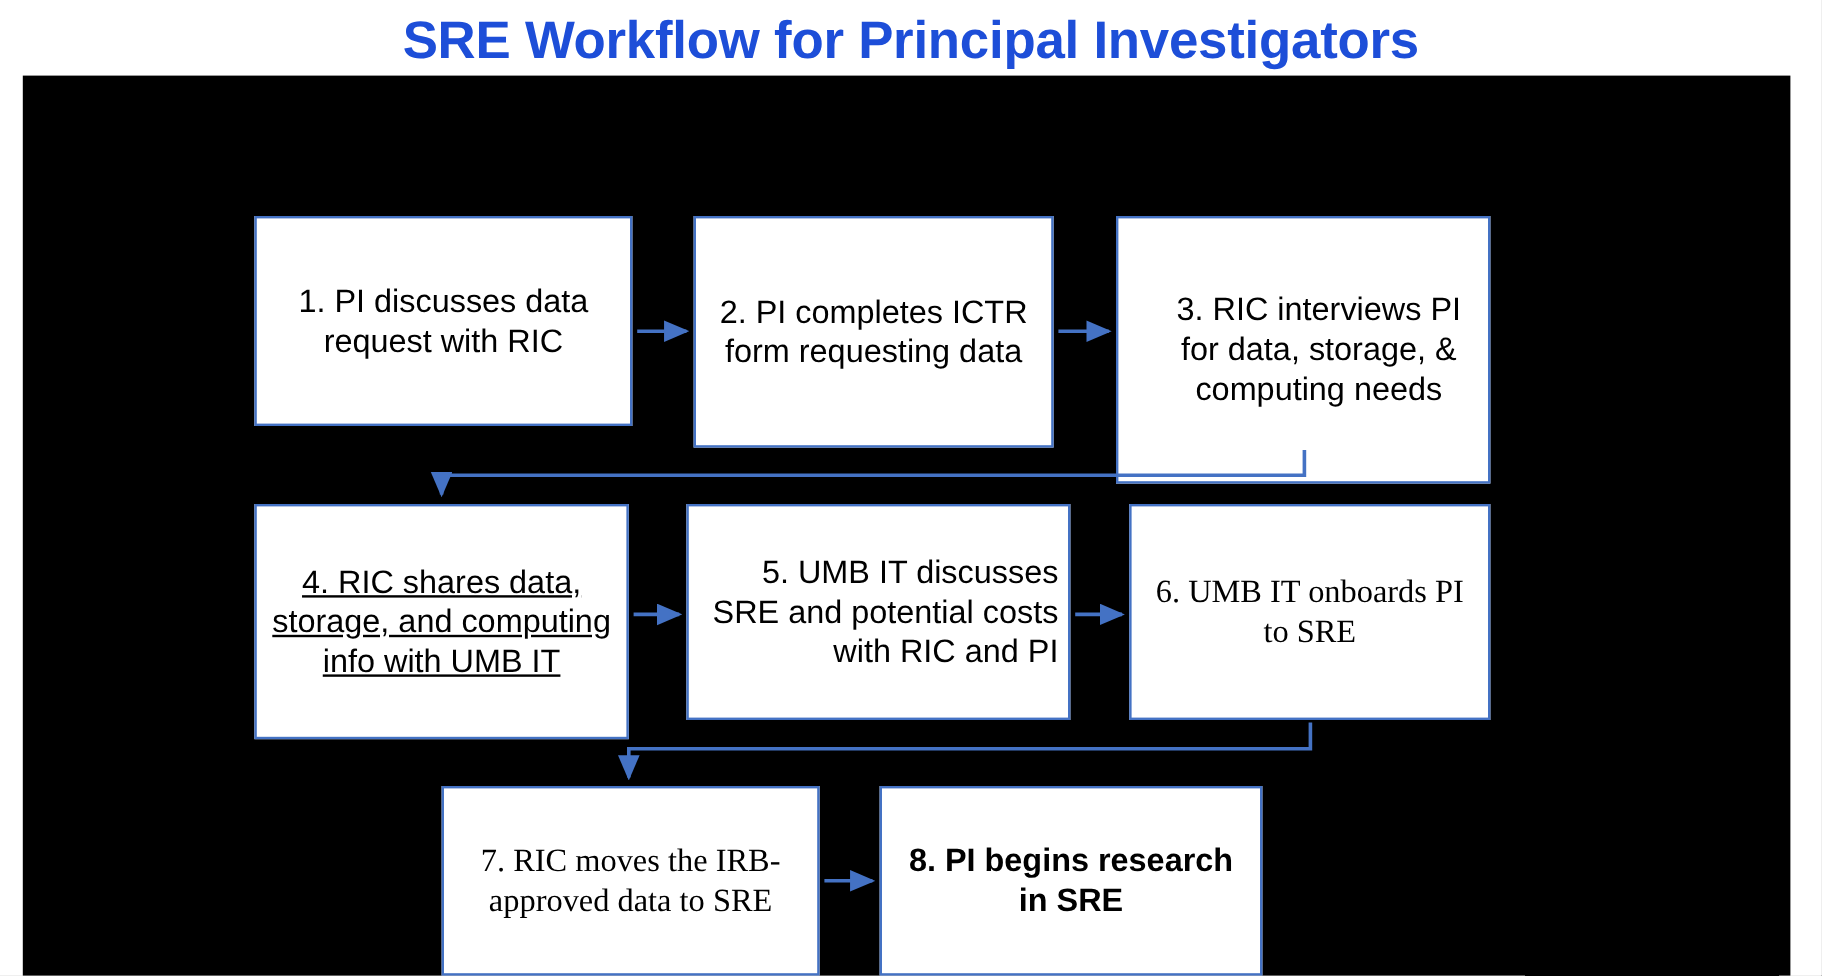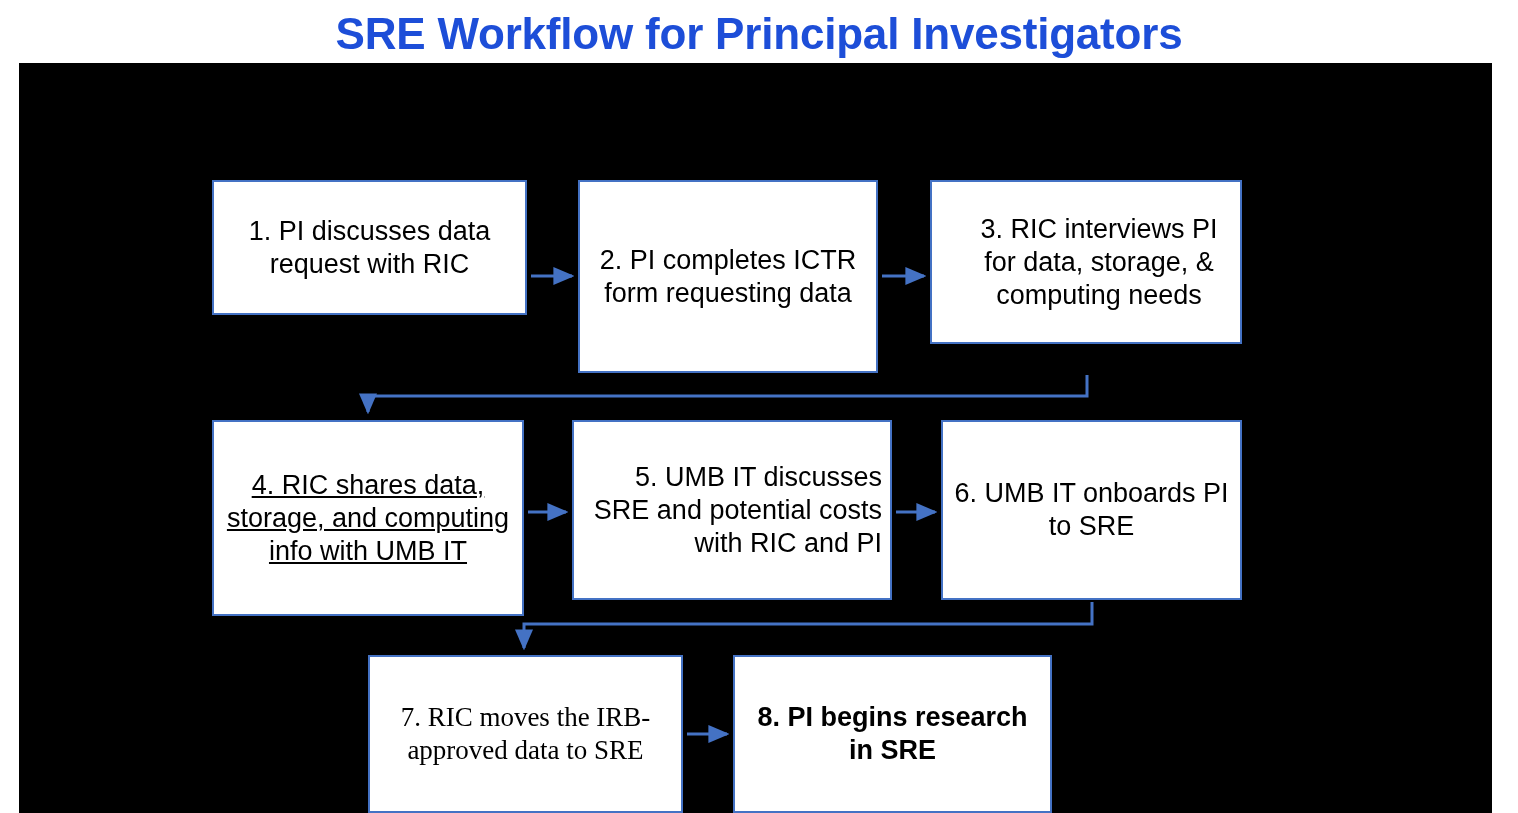--- a/index.html
+++ b/index.html
@@ -59,27 +59,27 @@
     text-align: center;
     color: #000000;
     font-size: 27px;
     line-height: 33px;
     padding: 4px 8px;
     z-index: 3;
   }
   .node span { display: block; width: 100%; }
 
   
-  #node-1 { left: 212px;  top: 180px; width: 315px; height: 135px; }
+  #node-1 { left: 212px;  top: 180px; width: 315px; height: 175px; }
   #node-2 { left: 578px;  top: 180px; width: 300px; height: 193px; }
-  #node-3 { left: 930px;  top: 180px; width: 312px; height: 164px; padding-left: 34px; }
+  #node-3 { left: 930px;  top: 180px; width: 312px; height: 223px; padding-left: 34px; }
 
   #node-4 { left: 212px;  top: 420px; width: 312px; height: 196px; text-decoration: underline; }
   #node-5 { left: 572px;  top: 420px; width: 320px; height: 180px; text-align: right; }
-  #node-6 { left: 941px;  top: 420px; width: 301px; height: 180px; }
+  #node-6 { left: 941px;  top: 420px; width: 301px; height: 180px; font-family: Liberation Serif, serif; }
 
   #node-7 { left: 368px;  top: 655px; width: 315px; height: 158px; font-family: Liberation Serif, serif; }
   #node-8 { left: 733px;  top: 655px; width: 319px; height: 158px; font-weight: bold; }
 
   
   #edges {
     position: absolute;
     left: 0; top: 0;
     width: 1518px;
     height: 813px;

